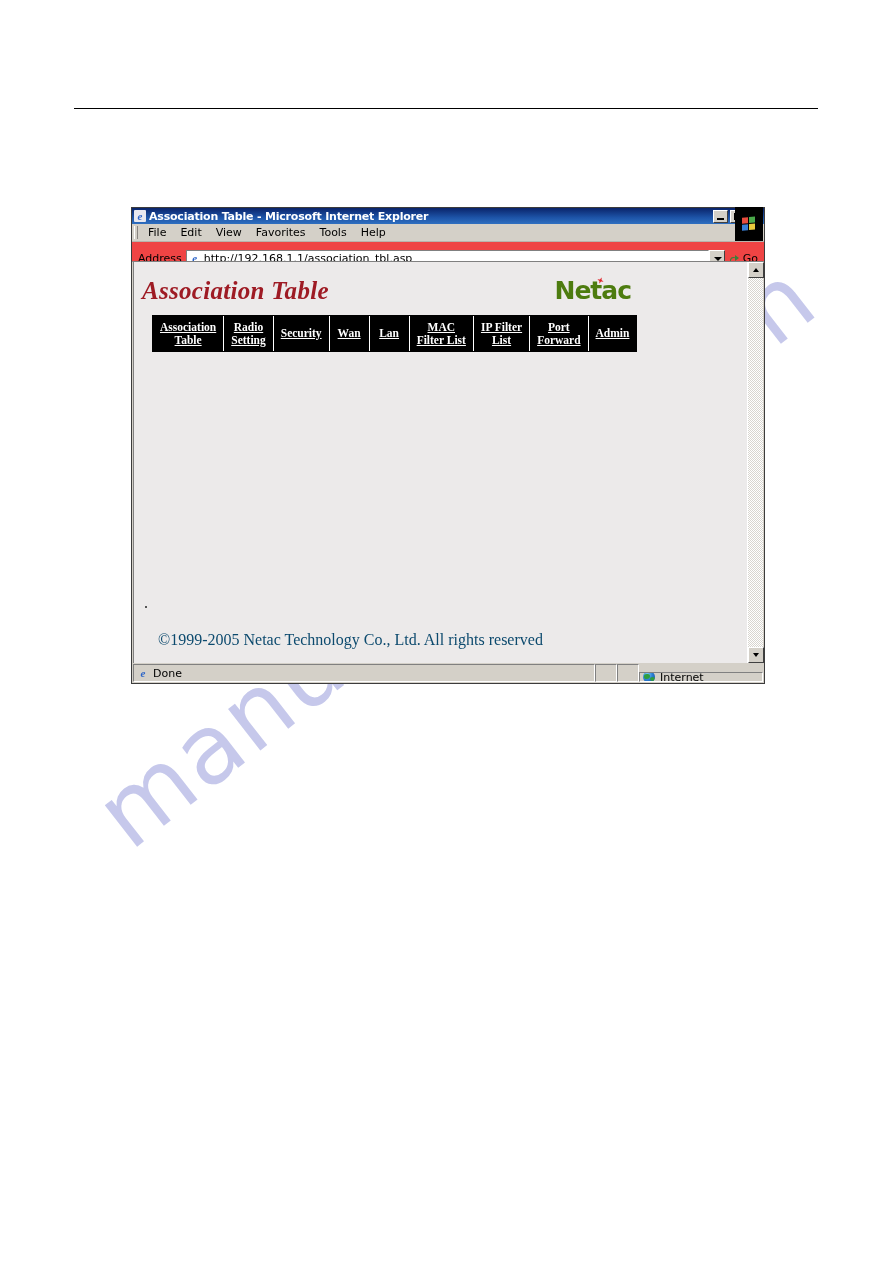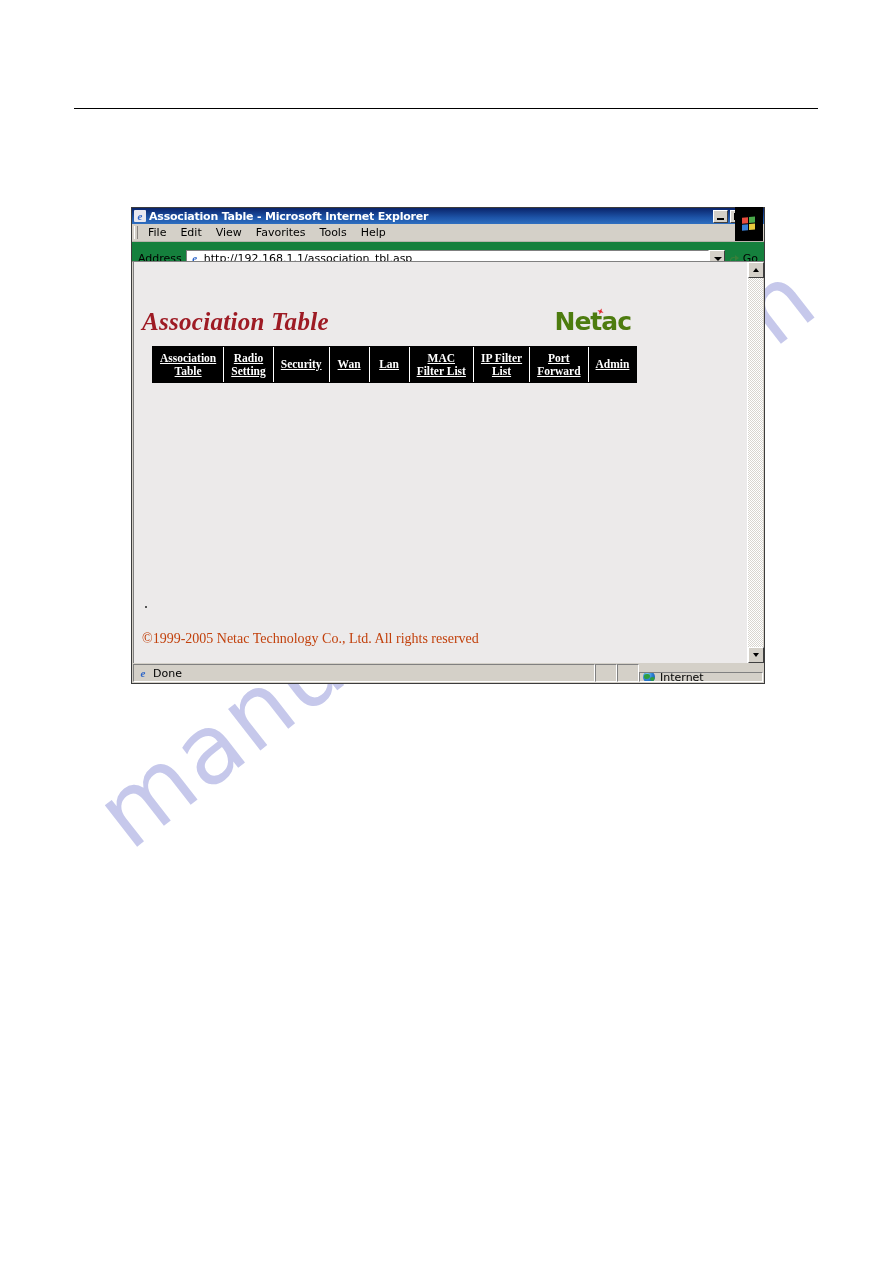--- a/index.html
+++ b/index.html
@@ -189,21 +189,21 @@
     position: absolute; width: 6px; height: 6px; display: block;
   }
   .logo-flag i:nth-child(1){left:0;top:0;background:#e84c3d;}
   .logo-flag i:nth-child(2){left:7px;top:0;background:#4aa94a;}
   .logo-flag i:nth-child(3){left:0;top:7px;background:#3a7fd5;}
   .logo-flag i:nth-child(4){left:7px;top:7px;background:#e8c93d;}
 
   
   .addressbar {
     height: 20px;
-    background: #15803d;
+    background: #ef4444;
     display: flex;
     align-items: center;
     padding: 15px 2px 2px 0;
     box-sizing: border-box;
     border-bottom: 1px solid #908c84;
   }
   .addr-label {
     font-size: 11px;
     padding: 0 4px 0 6px;
     color: #000;
@@ -346,21 +346,20 @@
     inset: 0;
     padding: 14px 0 0 8px;
     box-sizing: border-box;
   }
   .wp-header {
     display: flex;
     align-items: center;
     justify-content: space-between;
     padding-right: 116px;
     margin-bottom: 10px;
-    margin-top: 31px;
   }
   .wp-title {
     font-family: "Liberation Serif", serif;
     font-style: italic;
     font-weight: bold;
     font-size: 25px;
     color: #9e1b24;
     letter-spacing: 0.3px;
     white-space: nowrap;
   }
@@ -446,25 +445,25 @@
     font-family: "DejaVu Sans", sans-serif;
     font-size: 9px;
     letter-spacing: 0.2px;
   }
   .col-no    { width: 46px; }
   .col-mac   { width: 198px; }
   .col-status{ width: 157px; }
 
   .copyright {
     position: absolute;
-    left: 8px;
+    left: 24px;
     top: 369px;
     font-family: "Liberation Serif", serif;
-    font-size: 14px;
-    color: #c2410c;
+    font-size: 16px;
+    color: #0c4a6e;
     white-space: nowrap;
   }
   .stray-dot {
     position: absolute;
     left: 11px;
     top: 344px;
     width: 2px; height: 2px;
     background: #555;
   }
 

